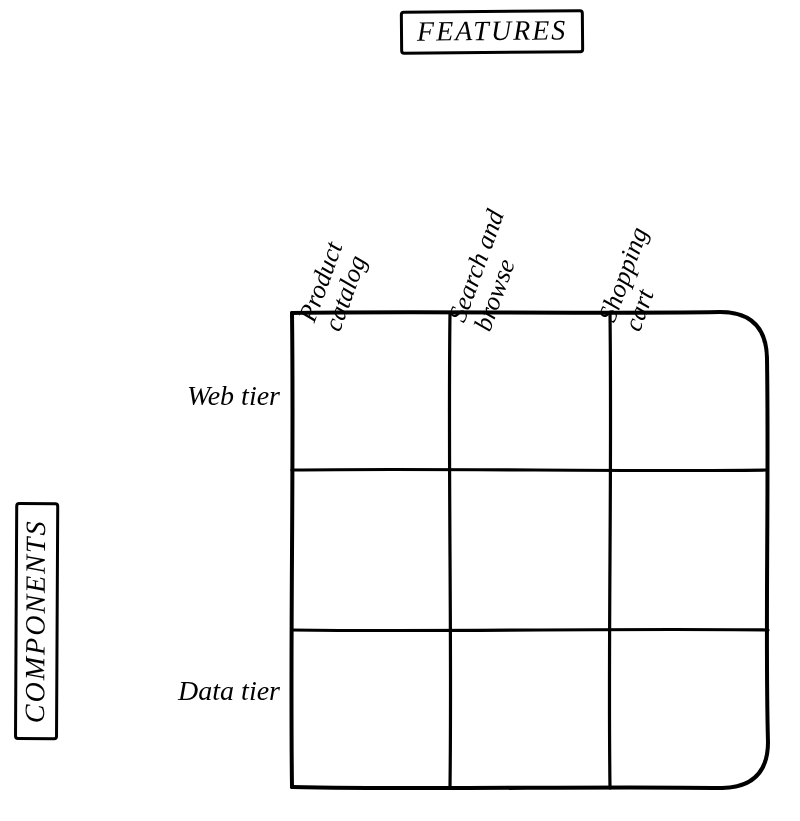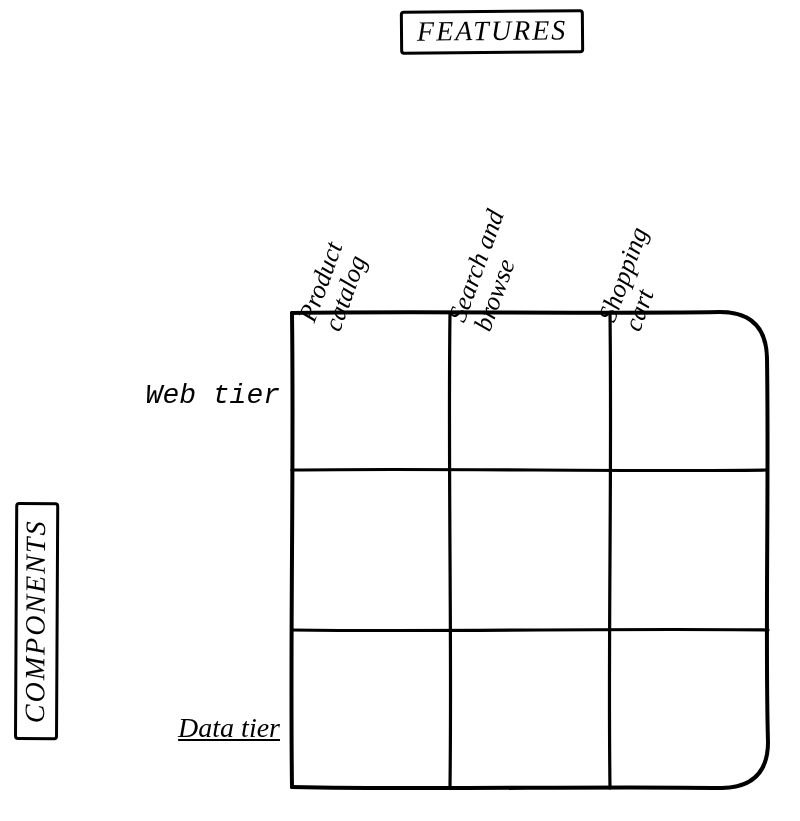--- a/index.html
+++ b/index.html
@@ -58,23 +58,23 @@
   .col-header.c3 { left: 645px; top: 280px; }
 
   
   .row-label {
     position: absolute;
     font-size: 28px;
     text-align: right;
     width: 200px;
     right: 520px; 
   }
-  .row-label.r1 { top: 380px; font-family: Liberation Mono, monospace; }
+  .row-label.r1 { top: 380px; }
   .row-label.r2 { top: 540px; }
-  .row-label.r3 { top: 712px; text-decoration: underline; }
+  .row-label.r3 { top: 675px; }
 
   
   .grid-wrap {
     position: absolute;
     left: 290px;
     top: 310px;
     width: 480px;
     height: 480px;
   }
   .grid-wrap svg {

